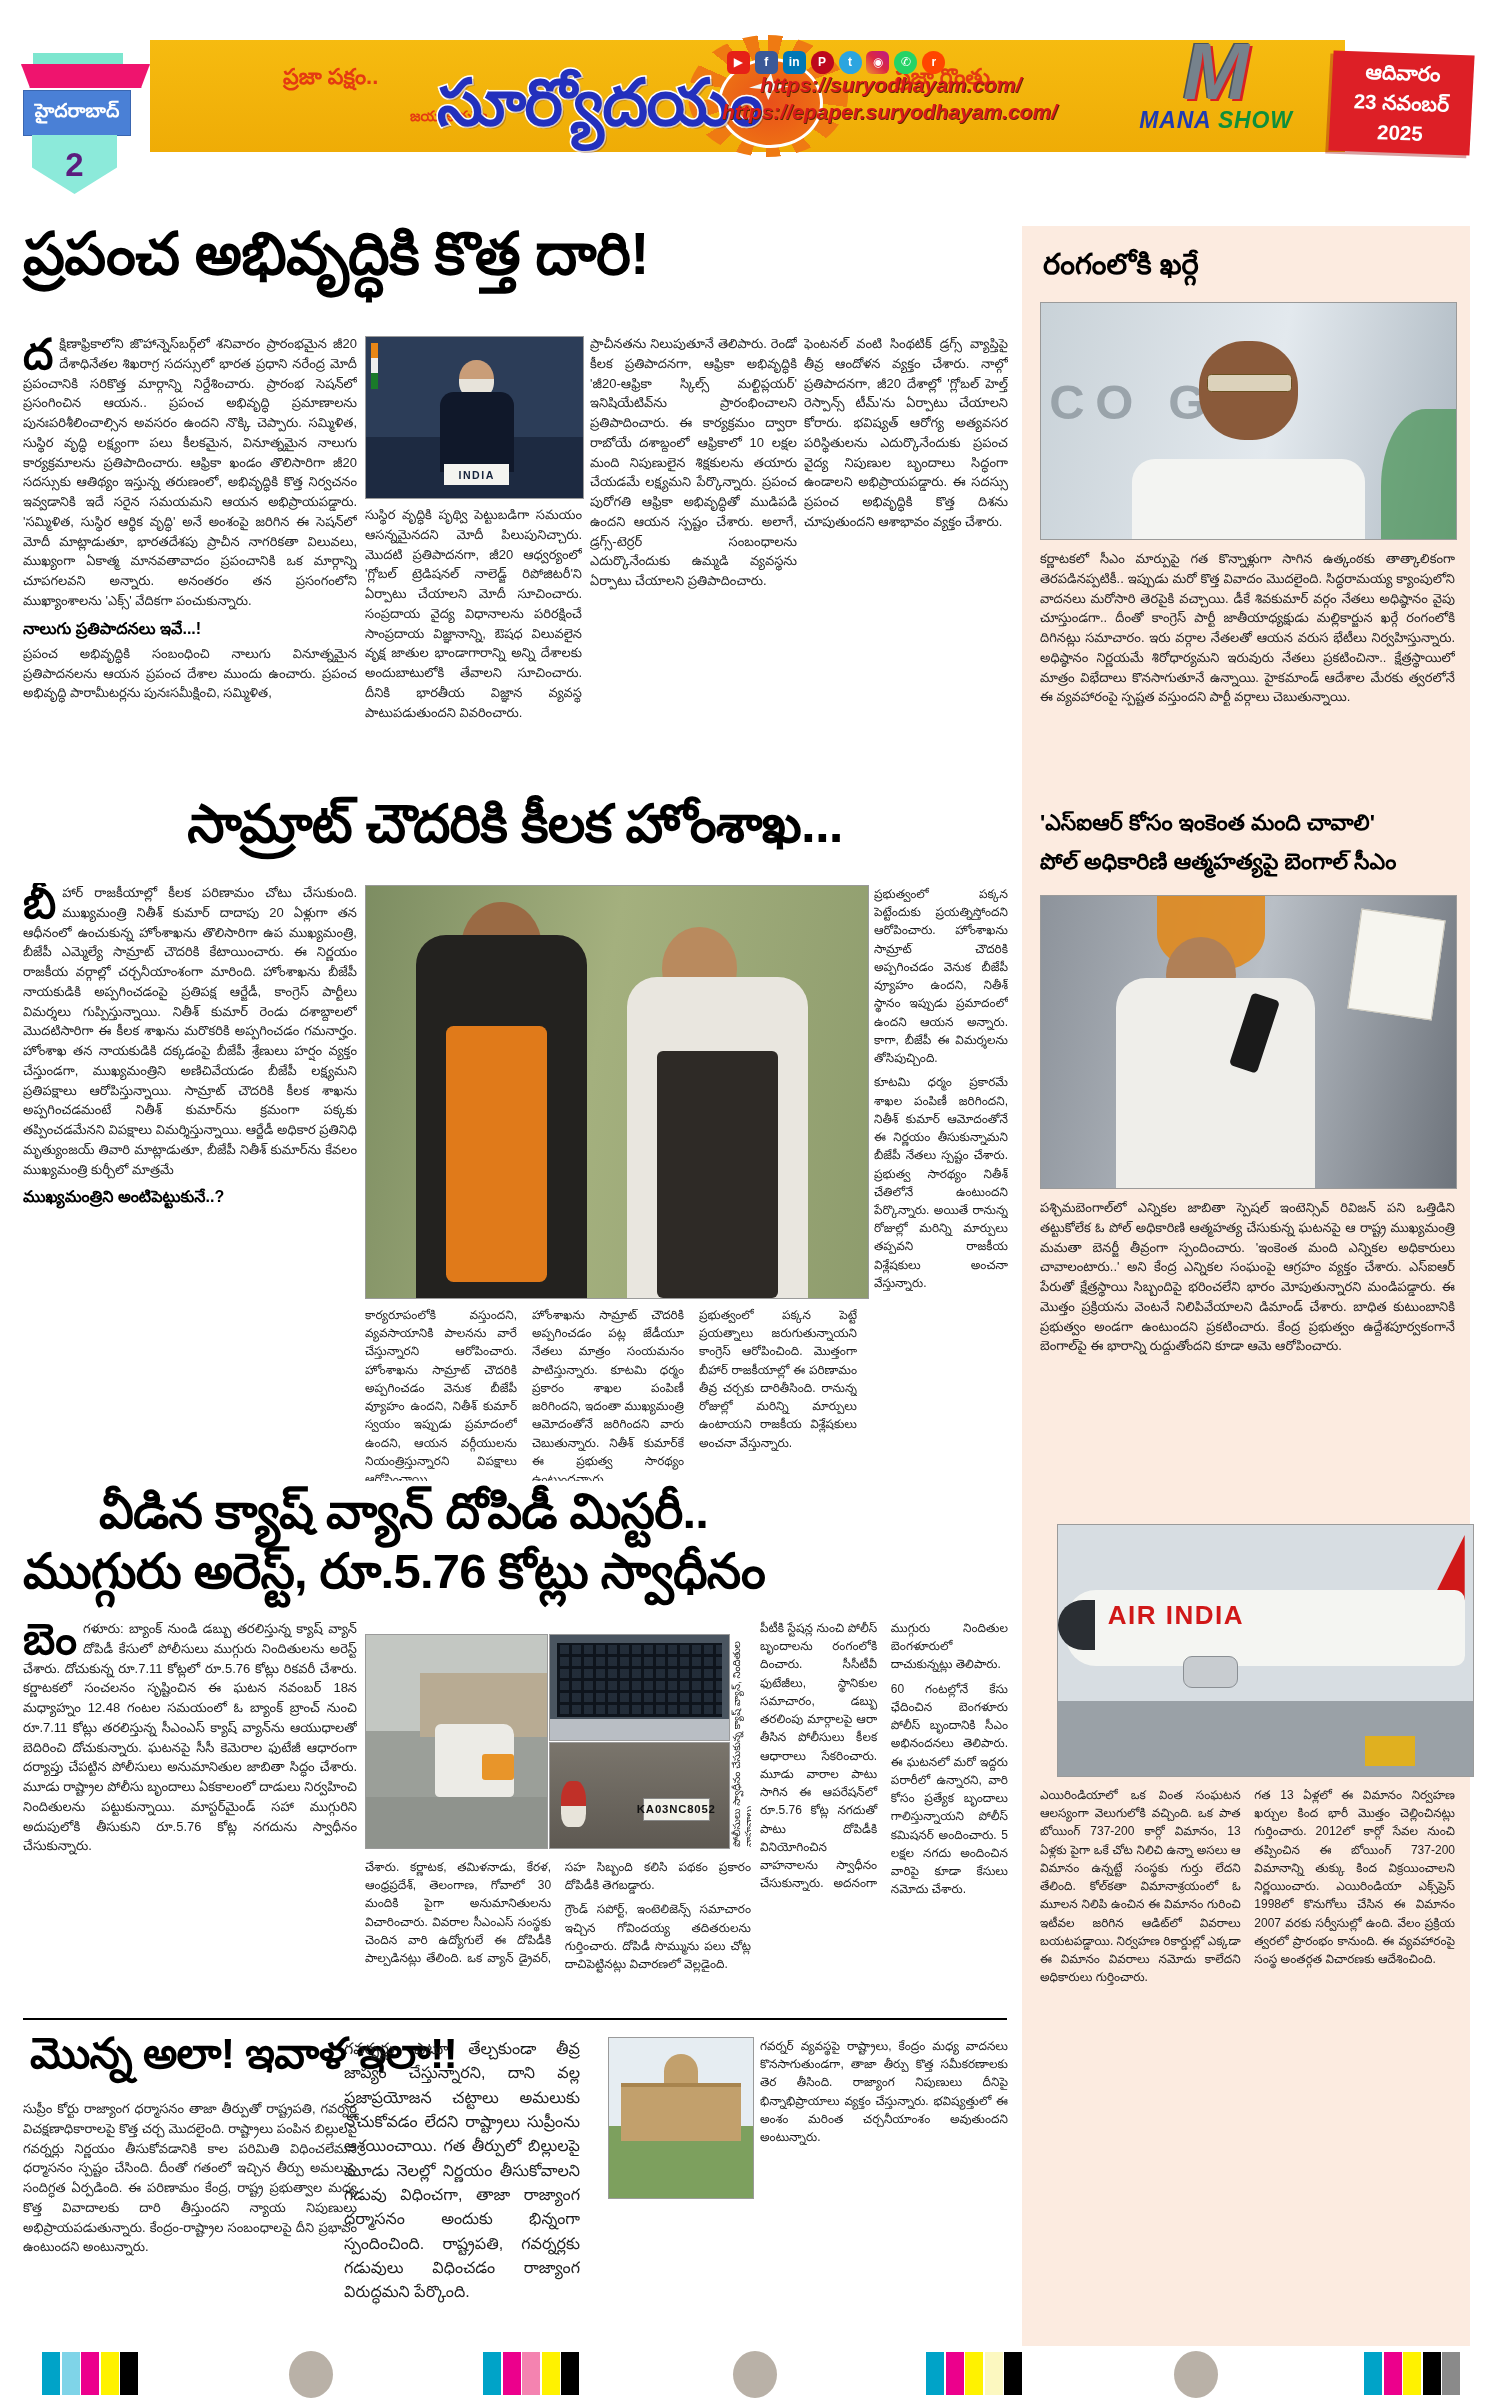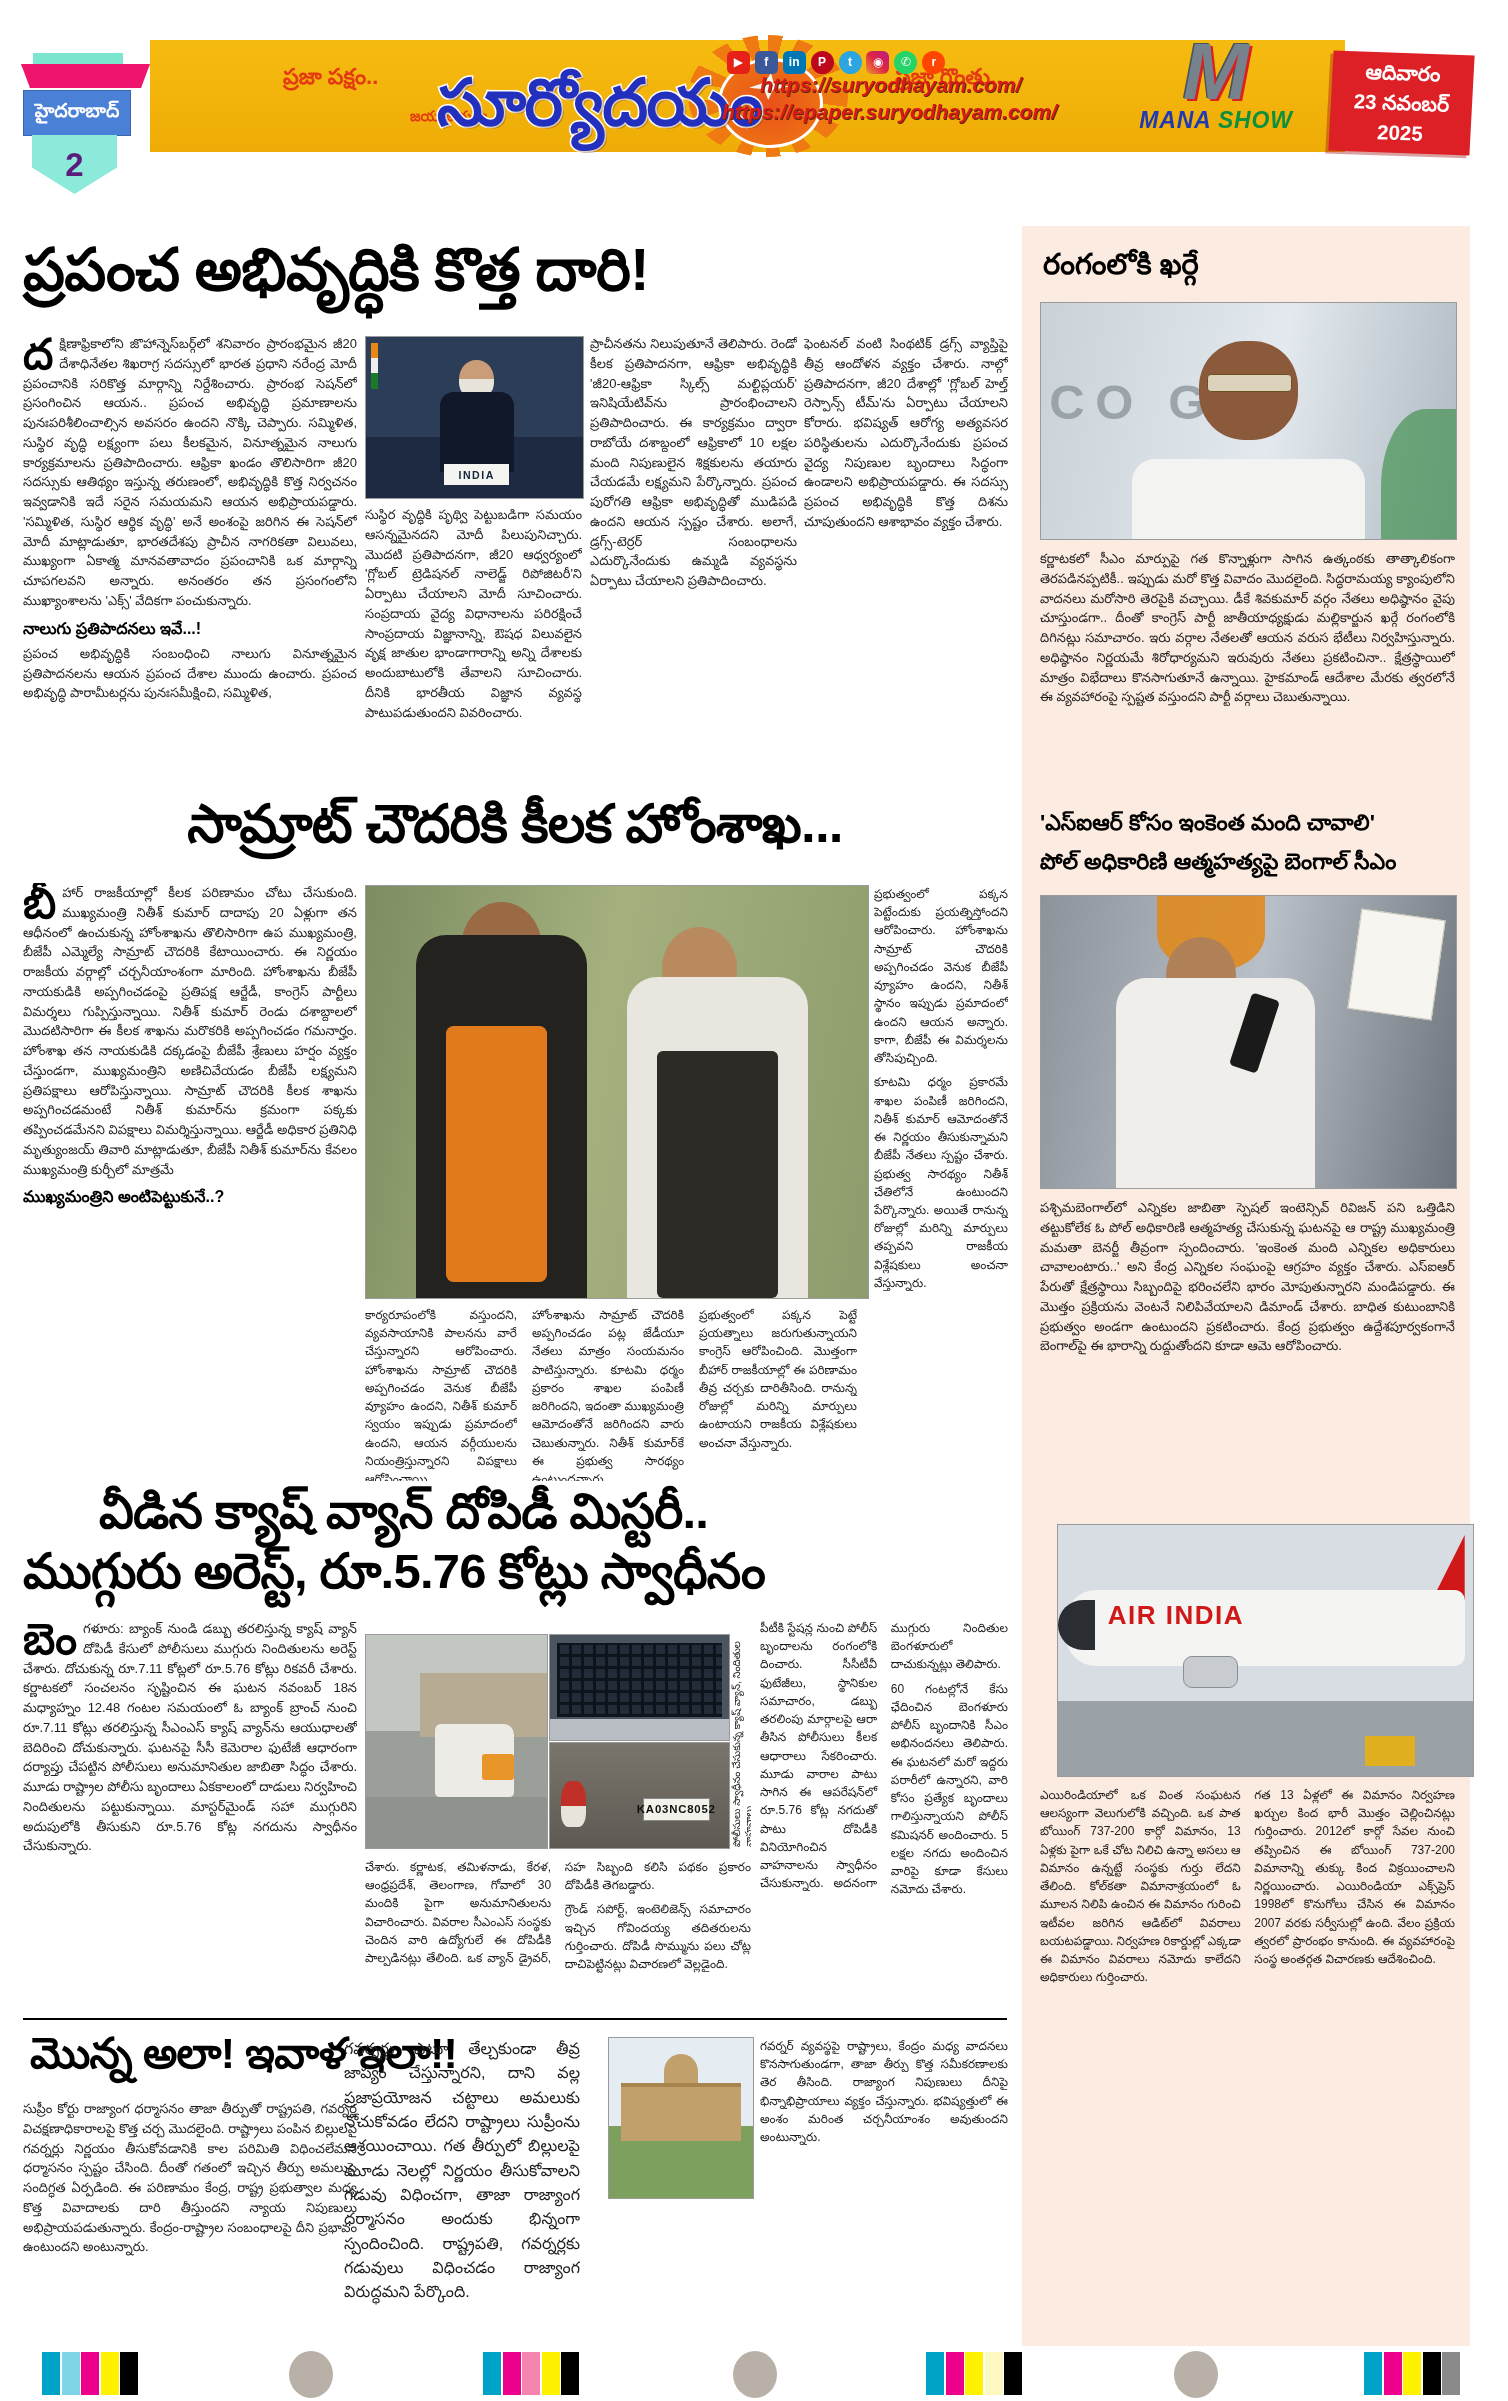--- a/index.html
+++ b/index.html
@@ -152,21 +152,21 @@
       <span class="show">SHOW</span>
     </div>
   </div>
 
   <div class="abs datebox">
     <span>ఆదివారం</span>
     <span>23 నవంబర్</span>
     <span>2025</span>
   </div>
 
-  <div class="abs h-main" style="left:23px;top:224px;width:984px;font-size:59px;margin-top:16px;">ప్రపంచ అభివృద్ధికి కొత్త దారి!</div>
+  <div class="abs h-main" style="left:23px;top:224px;width:984px;font-size:59px;">ప్రపంచ అభివృద్ధికి కొత్త దారి!</div>
 
   <div class="abs bodytxt dropcap" style="left:23px;top:334px;width:334px;height:454px;">
     <p>దక్షిణాఫ్రికాలోని జొహాన్నెస్‌బర్గ్‌లో శనివారం ప్రారంభమైన జీ20 దేశాధినేతల శిఖరాగ్ర సదస్సులో భారత ప్రధాని నరేంద్ర మోదీ ప్రపంచానికి సరికొత్త మార్గాన్ని నిర్దేశించారు. ప్రారంభ సెషన్‌లో ప్రసంగించిన ఆయన.. ప్రపంచ అభివృద్ధి ప్రమాణాలను పునఃపరిశీలించాల్సిన అవసరం ఉందని నొక్కి చెప్పారు. సమ్మిళిత, సుస్థిర వృద్ధి లక్ష్యంగా పలు కీలకమైన, వినూత్నమైన నాలుగు కార్యక్రమాలను ప్రతిపాదించారు. ఆఫ్రికా ఖండం తొలిసారిగా జీ20 సదస్సుకు ఆతిథ్యం ఇస్తున్న తరుణంలో, అభివృద్ధికి కొత్త నిర్వచనం ఇవ్వడానికి ఇదే సరైన సమయమని ఆయన అభిప్రాయపడ్డారు. 'సమ్మిళిత, సుస్థిర ఆర్థిక వృద్ధి' అనే అంశంపై జరిగిన ఈ సెషన్‌లో మోదీ మాట్లాడుతూ, భారతదేశపు ప్రాచీన నాగరికతా విలువలు, ముఖ్యంగా ఏకాత్మ మానవతావాదం ప్రపంచానికి ఒక మార్గాన్ని చూపగలవని అన్నారు. అనంతరం తన ప్రసంగంలోని ముఖ్యాంశాలను 'ఎక్స్' వేదికగా పంచుకున్నారు.</p>
     <div class="subhead">నాలుగు ప్రతిపాదనలు ఇవే...!</div>
     <p>ప్రపంచ అభివృద్ధికి సంబంధించి నాలుగు వినూత్నమైన ప్రతిపాదనలను ఆయన ప్రపంచ దేశాల ముందు ఉంచారు. ప్రపంచ అభివృద్ధి పారామీటర్లను పునఃసమీక్షించి, సమ్మిళిత,</p>
   </div>
 
   <div class="abs photo ph-modi" style="left:365px;top:336px;width:217px;height:161px;">
     <div class="abs ph-flagbar"></div>
     <div class="abs ph-face"></div>

